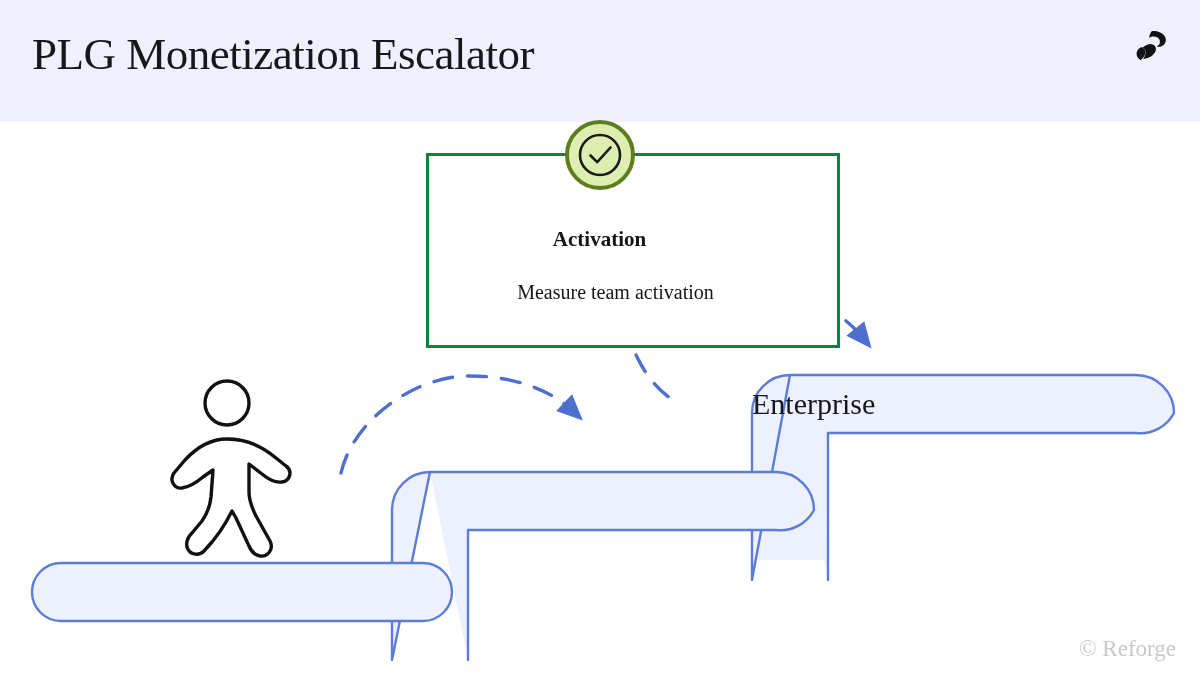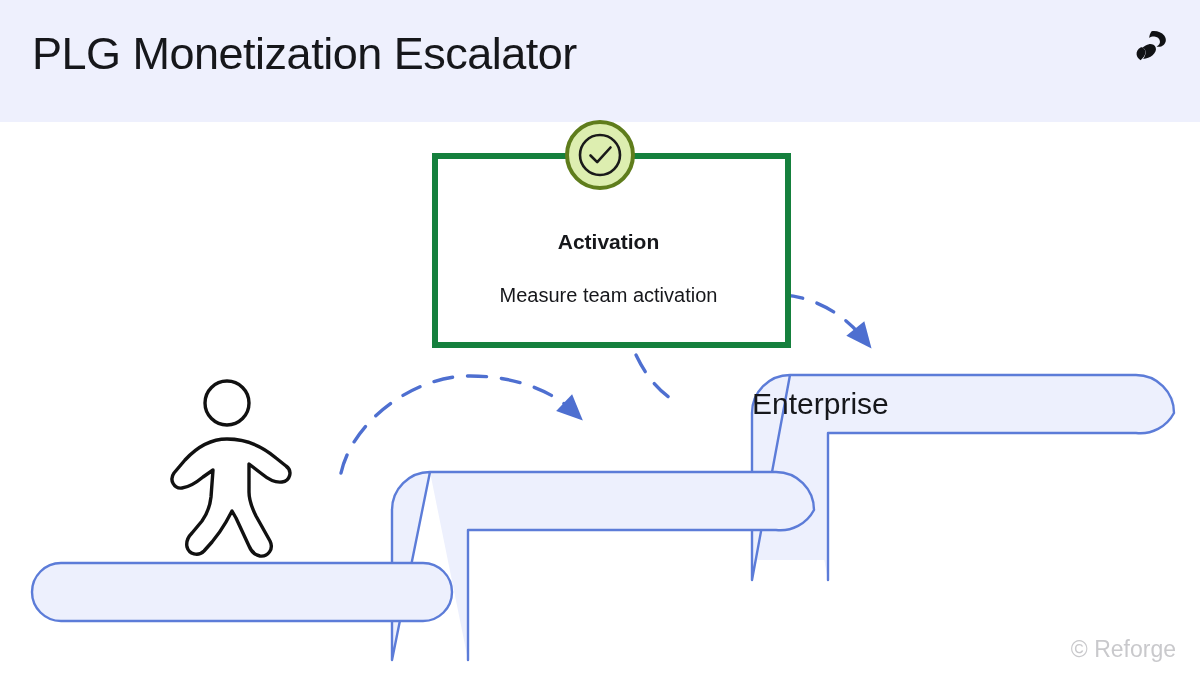--- a/index.html
+++ b/index.html
@@ -11,20 +11,21 @@
   body {
     font-family: "Liberation Sans", sans-serif;
     -webkit-font-smoothing: antialiased;
   }
   #slide {
     position: relative;
     width: 1200px;
     height: 675px;
     background: #ffffff;
     overflow: hidden;
+    font-family: Liberation Serif, serif;
   }
 
   
   #header-band {
     position: absolute;
     left: 0;
     top: 0;
     width: 1200px;
     height: 122px;
     background: #eef0fd;
@@ -67,26 +68,25 @@
   }
   #step-label-free      { left: 32px;  top: 575px; width: 420px; }
   #step-label-team      { left: 392px; top: 484px; width: 420px; }
   #step-label-enterprise{ left: 752px; top: 387px; width: 420px; }
 
   
   #callout-card {
     position: absolute;
     left: 426px;
     top: 153px;
-    width: 359px;
+    width: 414px;
     height: 195px;
     background: #ffffff;
-    border: 6px solid #15803d;
+    border: 3px solid #15803d;
     box-sizing: border-box;
-    margin-left: 6px;
   }
   #callout-title {
     position: absolute;
     left: 0;
     top: 71px;
     width: 341px;
     text-align: center;
     font-size: 21px;
     line-height: 24px;
     font-weight: bold;
@@ -94,20 +94,21 @@
   }
   #callout-subtitle {
     position: absolute;
     left: 0;
     top: 124px;
     width: 341px;
     text-align: center;
     font-size: 20px;
     line-height: 24px;
     color: #16171b;
+    padding-left: 16px;
   }
   #callout-badge {
     position: absolute;
     left: 563px;
     top: 118px;
     width: 74px;
     height: 74px;
   }
 
   

